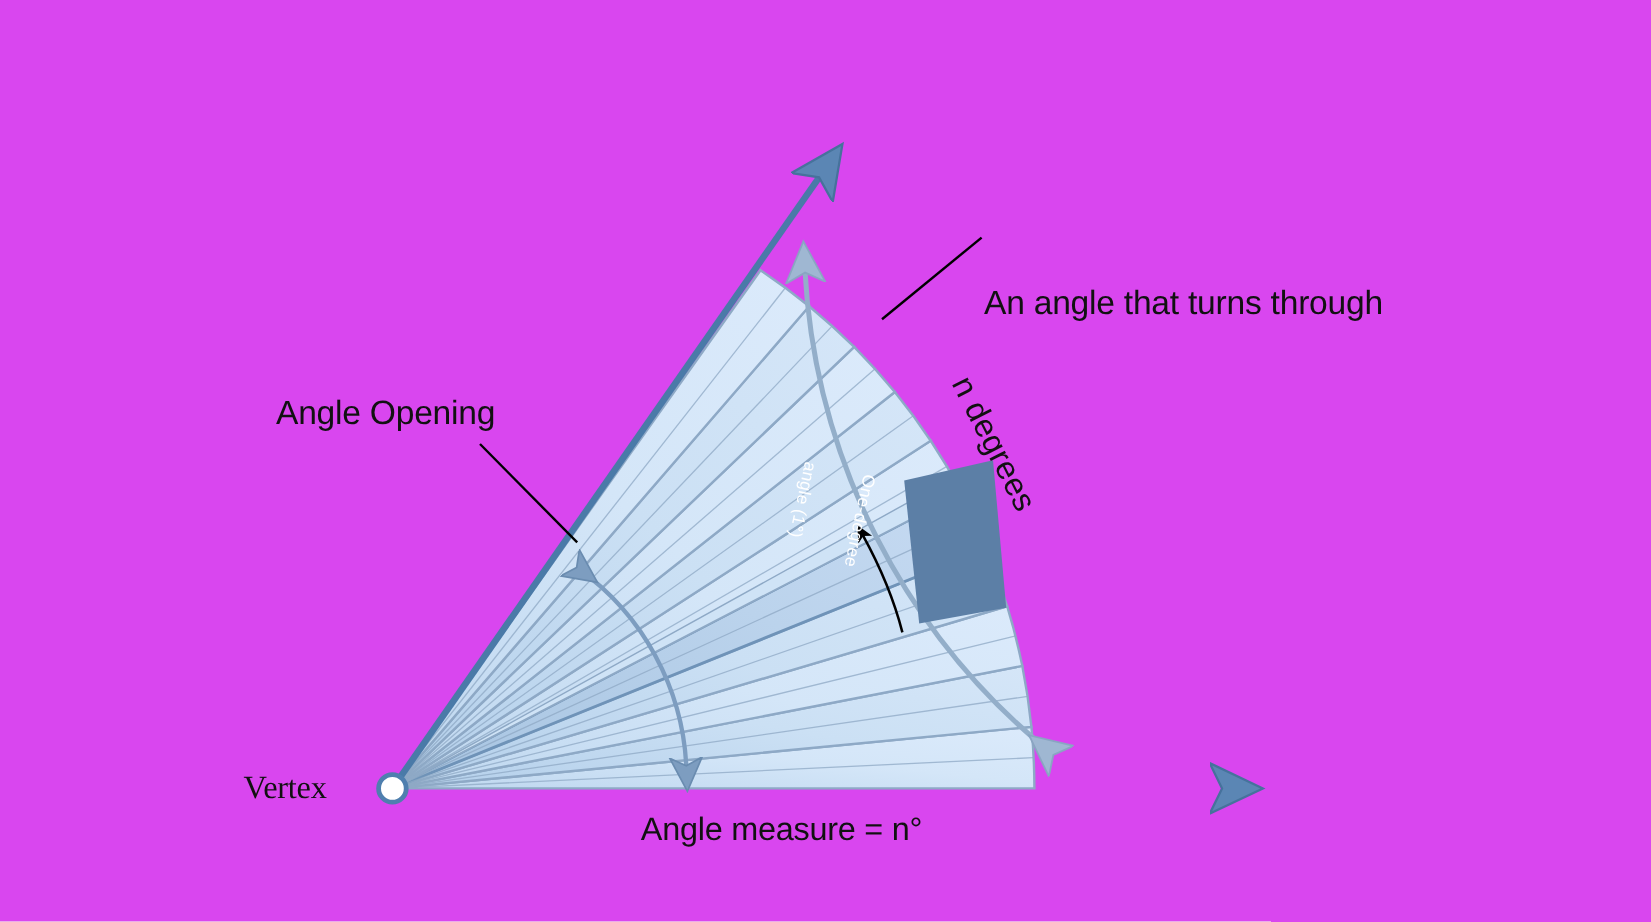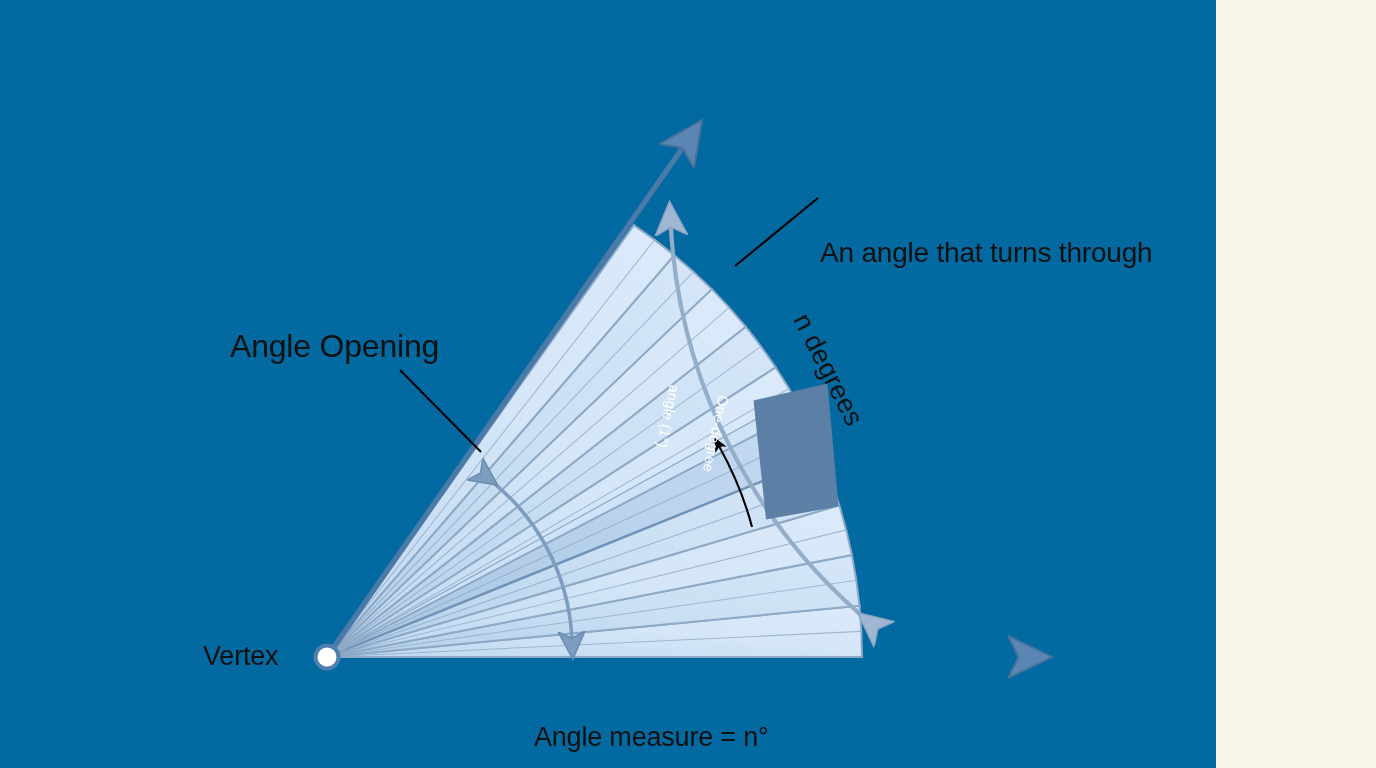--- a/index.html
+++ b/index.html
@@ -2,23 +2,23 @@
 <html><head>
 <meta charset="utf-8">
 <style>
   html, body {
     margin: 0;
     padding: 0;
     background: #f7f5e6;
   }
   #stage {
     position: relative;
-    width: 1216px;
+    width: 1376px;
     height: 768px;
-    background: #0369a1;
+    background: #d946ef;
     overflow: hidden;
     font-family: "Liberation Sans", sans-serif;
   }
   #diagram-svg {
     position: absolute;
     left: 0;
     top: 0;
     width: 1376px;
     height: 768px;
     display: block;
@@ -32,35 +32,35 @@
   }
   #label-turns {
     left: 820px;
     top: 168px;
     font-size: 28px;
     letter-spacing: -0.2px;
   }
   #label-angle-opening {
     left: 230px;
     top: 327px;
-    font-size: 32px;
+    font-size: 28px;
     letter-spacing: -0.2px;
   }
   #label-vertex {
     left: 203px;
     top: 640px;
     font-size: 27px;
     letter-spacing: -0.2px;
+    font-family: Liberation Serif, serif;
   }
   #label-angle-measure {
     left: 534px;
     top: 675px;
     font-size: 27px;
     letter-spacing: -0.2px;
-    margin-top: 46px;
   }
   #label-n-degrees {
     left: 815px;
     top: 308px;
     font-size: 27px;
     transform: rotate(63deg);
     transform-origin: 0 0;
     letter-spacing: 0.2px;
   }
   #label-one-degree {

